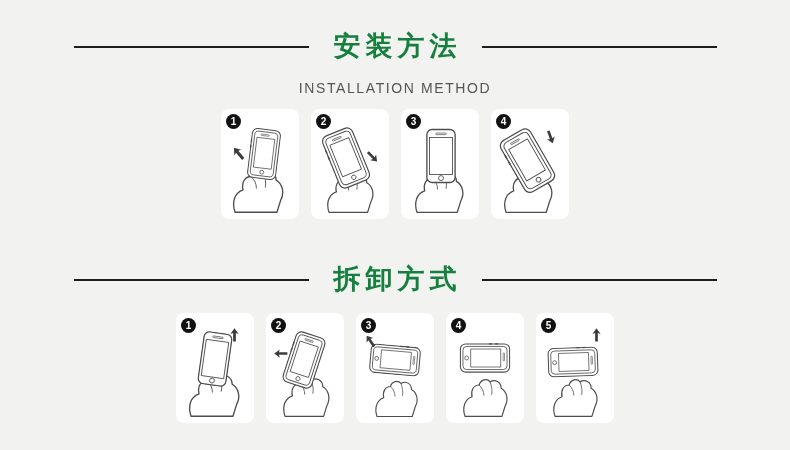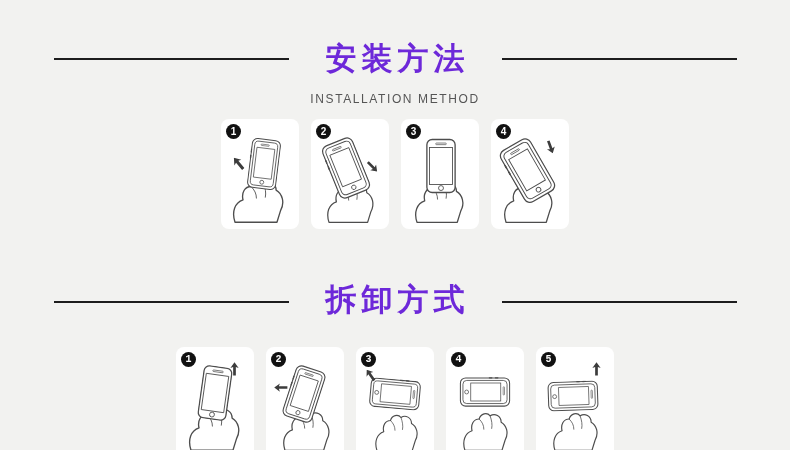--- a/index.html
+++ b/index.html
@@ -3,34 +3,34 @@
 <meta charset="utf-8">
 <style>
   html, body { margin: 0; padding: 0; }
   body {
     width: 790px; height: 450px;
     background: #f2f2f0;
     font-family: "Liberation Sans", "DejaVu Sans", sans-serif;
     overflow: hidden;
   }
   .page { padding-top: 26px; }
-  .section + .section { margin-top: 40px; font-family: Liberation Mono, monospace; }
+  .section + .section { margin-top: 40px; }
 
   .title-row {
     display: flex; align-items: center; justify-content: center;
     gap: 16px;
   }
   .rule { width: 235px; height: 2px; background: #1d1d1d; }
   .title-cn {
-    margin: 16px; font-size: 31px; line-height: 33px; font-weight: 600;
-    color: #6d28d9; letter-spacing: 5px; text-indent: 5px; white-space: nowrap;
+    margin: 4px; font-size: 27px; line-height: 33px; font-weight: 600;
+    color: #15803d; letter-spacing: 5px; text-indent: 5px; white-space: nowrap;
   }
   .title-en {
-    margin-top: 1px; text-align: center;
-    font-size: 12px; color: #555; letter-spacing: 1.6px;
+    margin-top: 13px; text-align: center;
+    font-size: 14px; color: #555; letter-spacing: 1.6px;
   }
 
   .steps {
     margin-top: 13px;
     display: flex; justify-content: center; gap: 12px;
   }
   .panel {
     position: relative; width: 78px; height: 110px;
     background: #ffffff; border-radius: 8px;
   }

